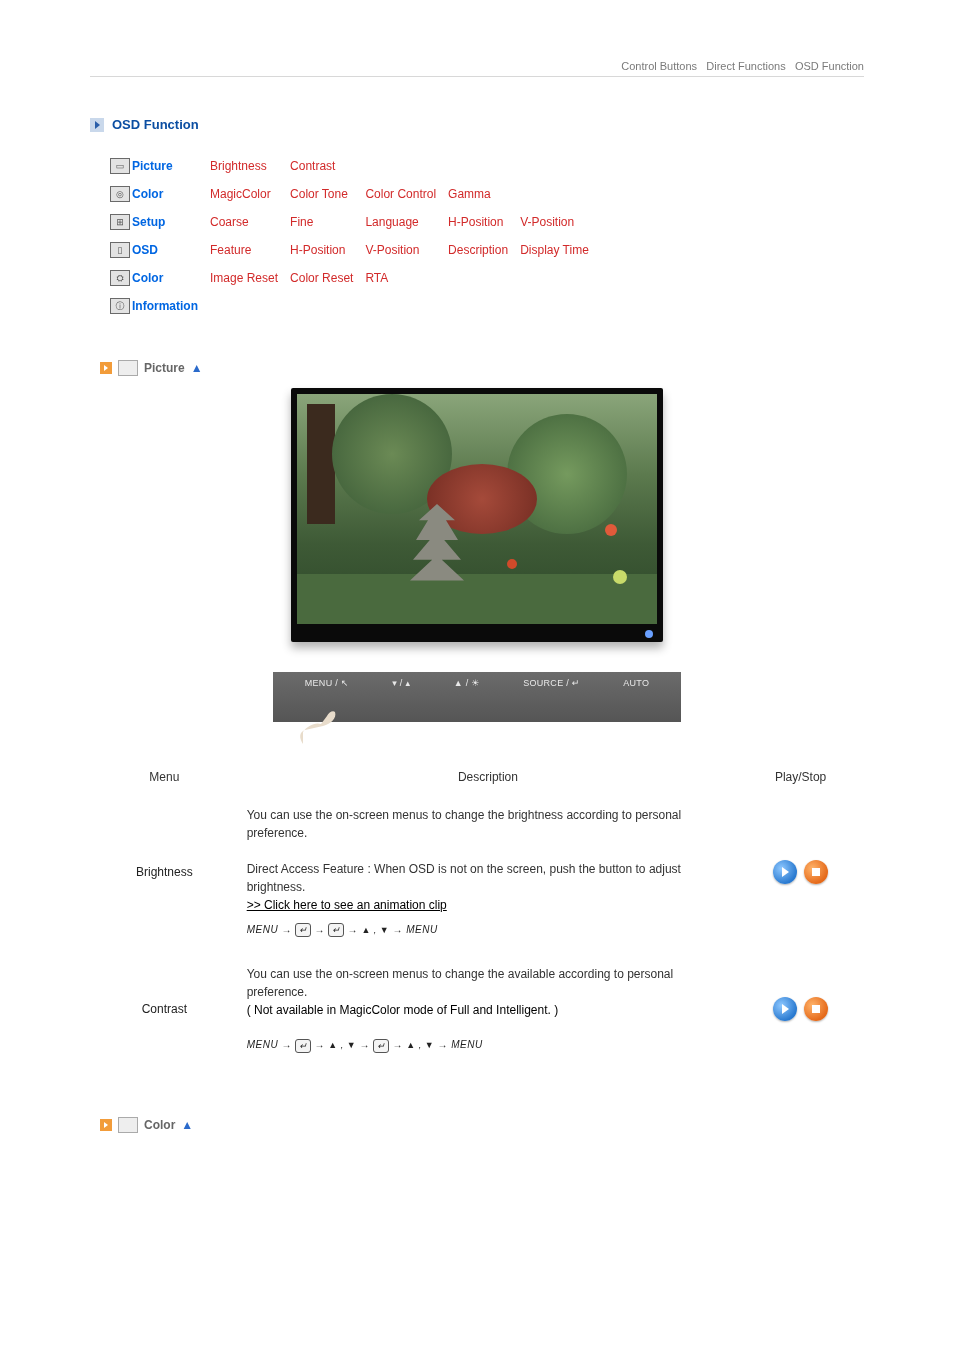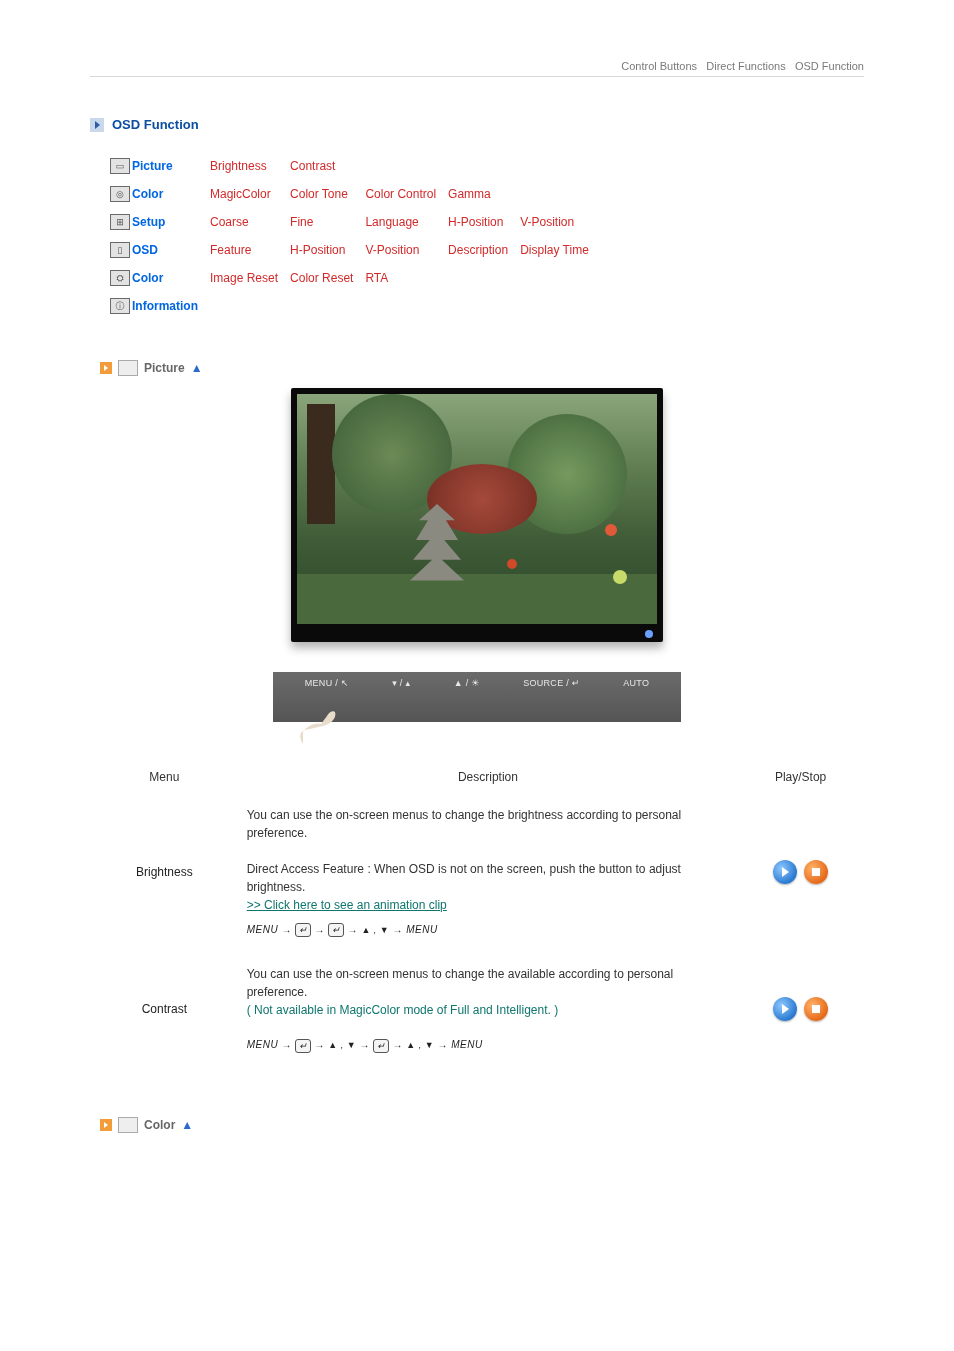--- a/index.html
+++ b/index.html
@@ -156,21 +156,21 @@
   .desc-table td {
     padding: 14px 8px;
     vertical-align: middle;
     font-size: 12px;
     color: #333;
     line-height: 1.5;
   }
   .desc-table td.menu-col { text-align:center; width: 120px; color:#222;}
   .desc-table td.desc-col { width: 440px; }
   .desc-table td.play-col { text-align:center; width: 100px; }
-  .blue-text { color: #0f766e; }
+  .blue-text { color: #000000; }
   .menu-seq { font-size: 10px; color:#222; margin-top:8px; letter-spacing:0.5px;font-style:italic; }
   .enter-key {
     display:inline-block; border:1px solid #555; border-radius:3px;
     padding:0 3px; font-size:9px; line-height:12px; vertical-align:middle;
     background:#f4f4f4;
   }
   .mini-arrow { font-size:9px; vertical-align:middle;}
   .circle-btn {
     display:inline-block; width:24px;height:24px;border-radius:50%;
     background: radial-gradient(circle at 35% 35%, #8ec8ff, #2a7ad0 70%);

